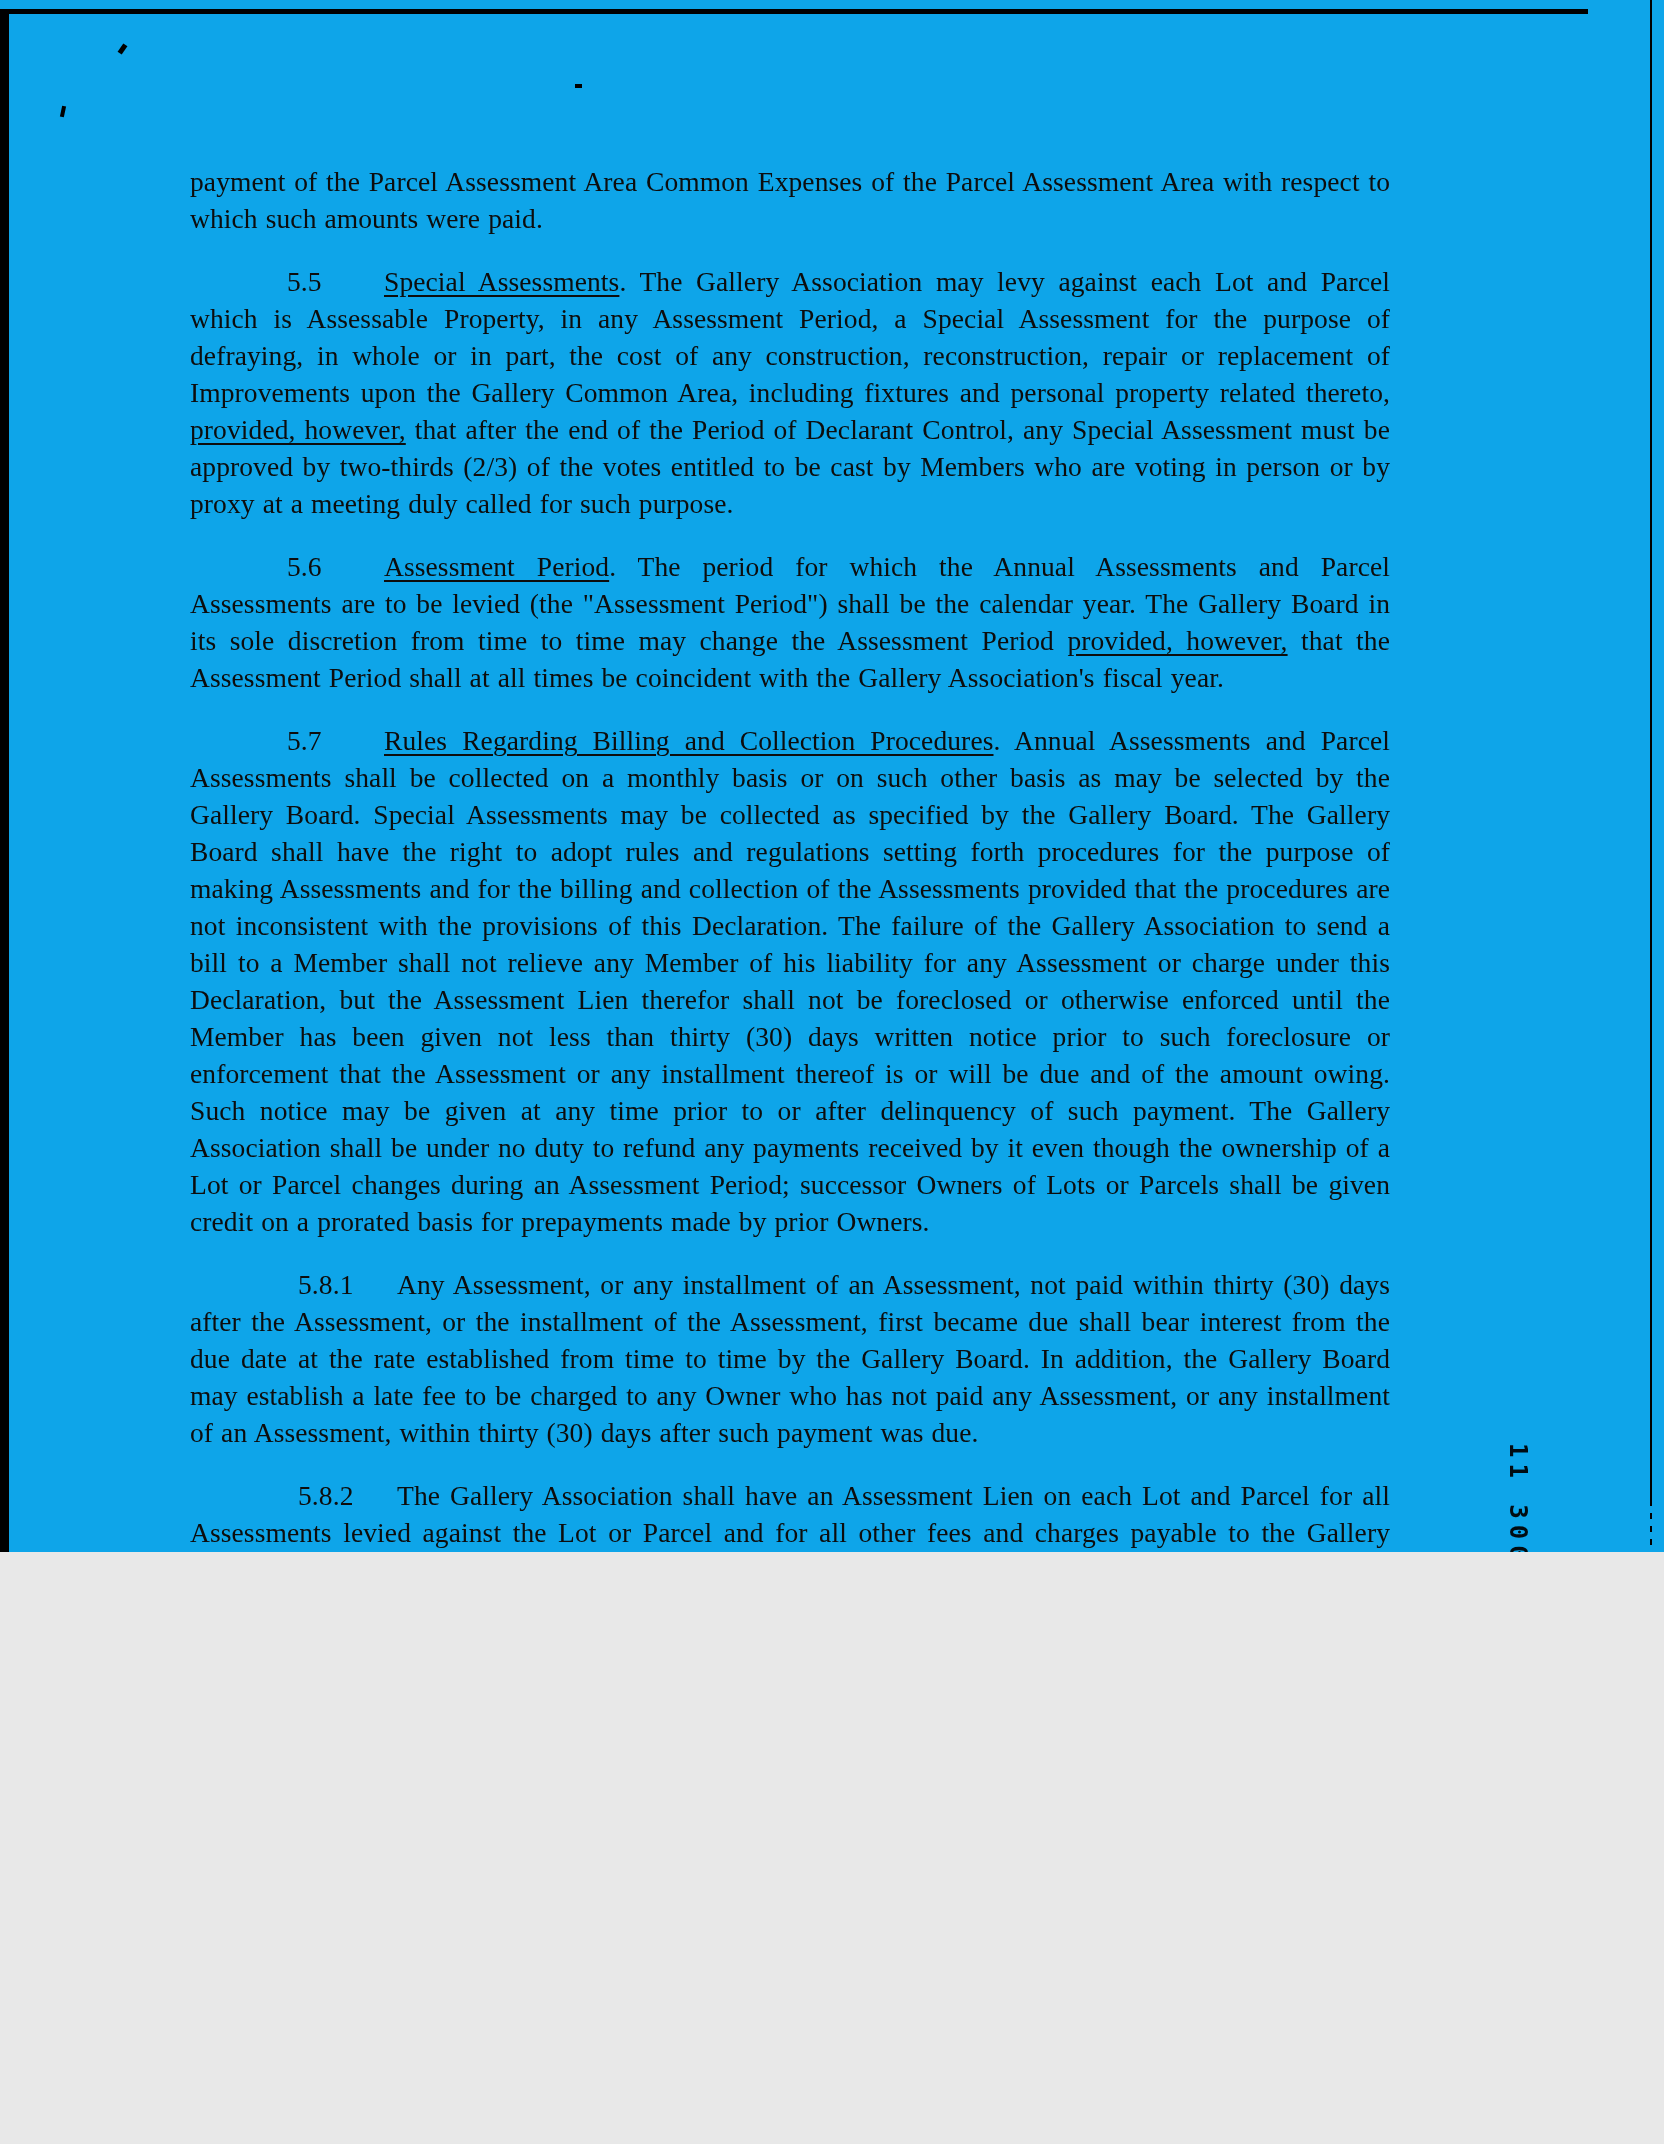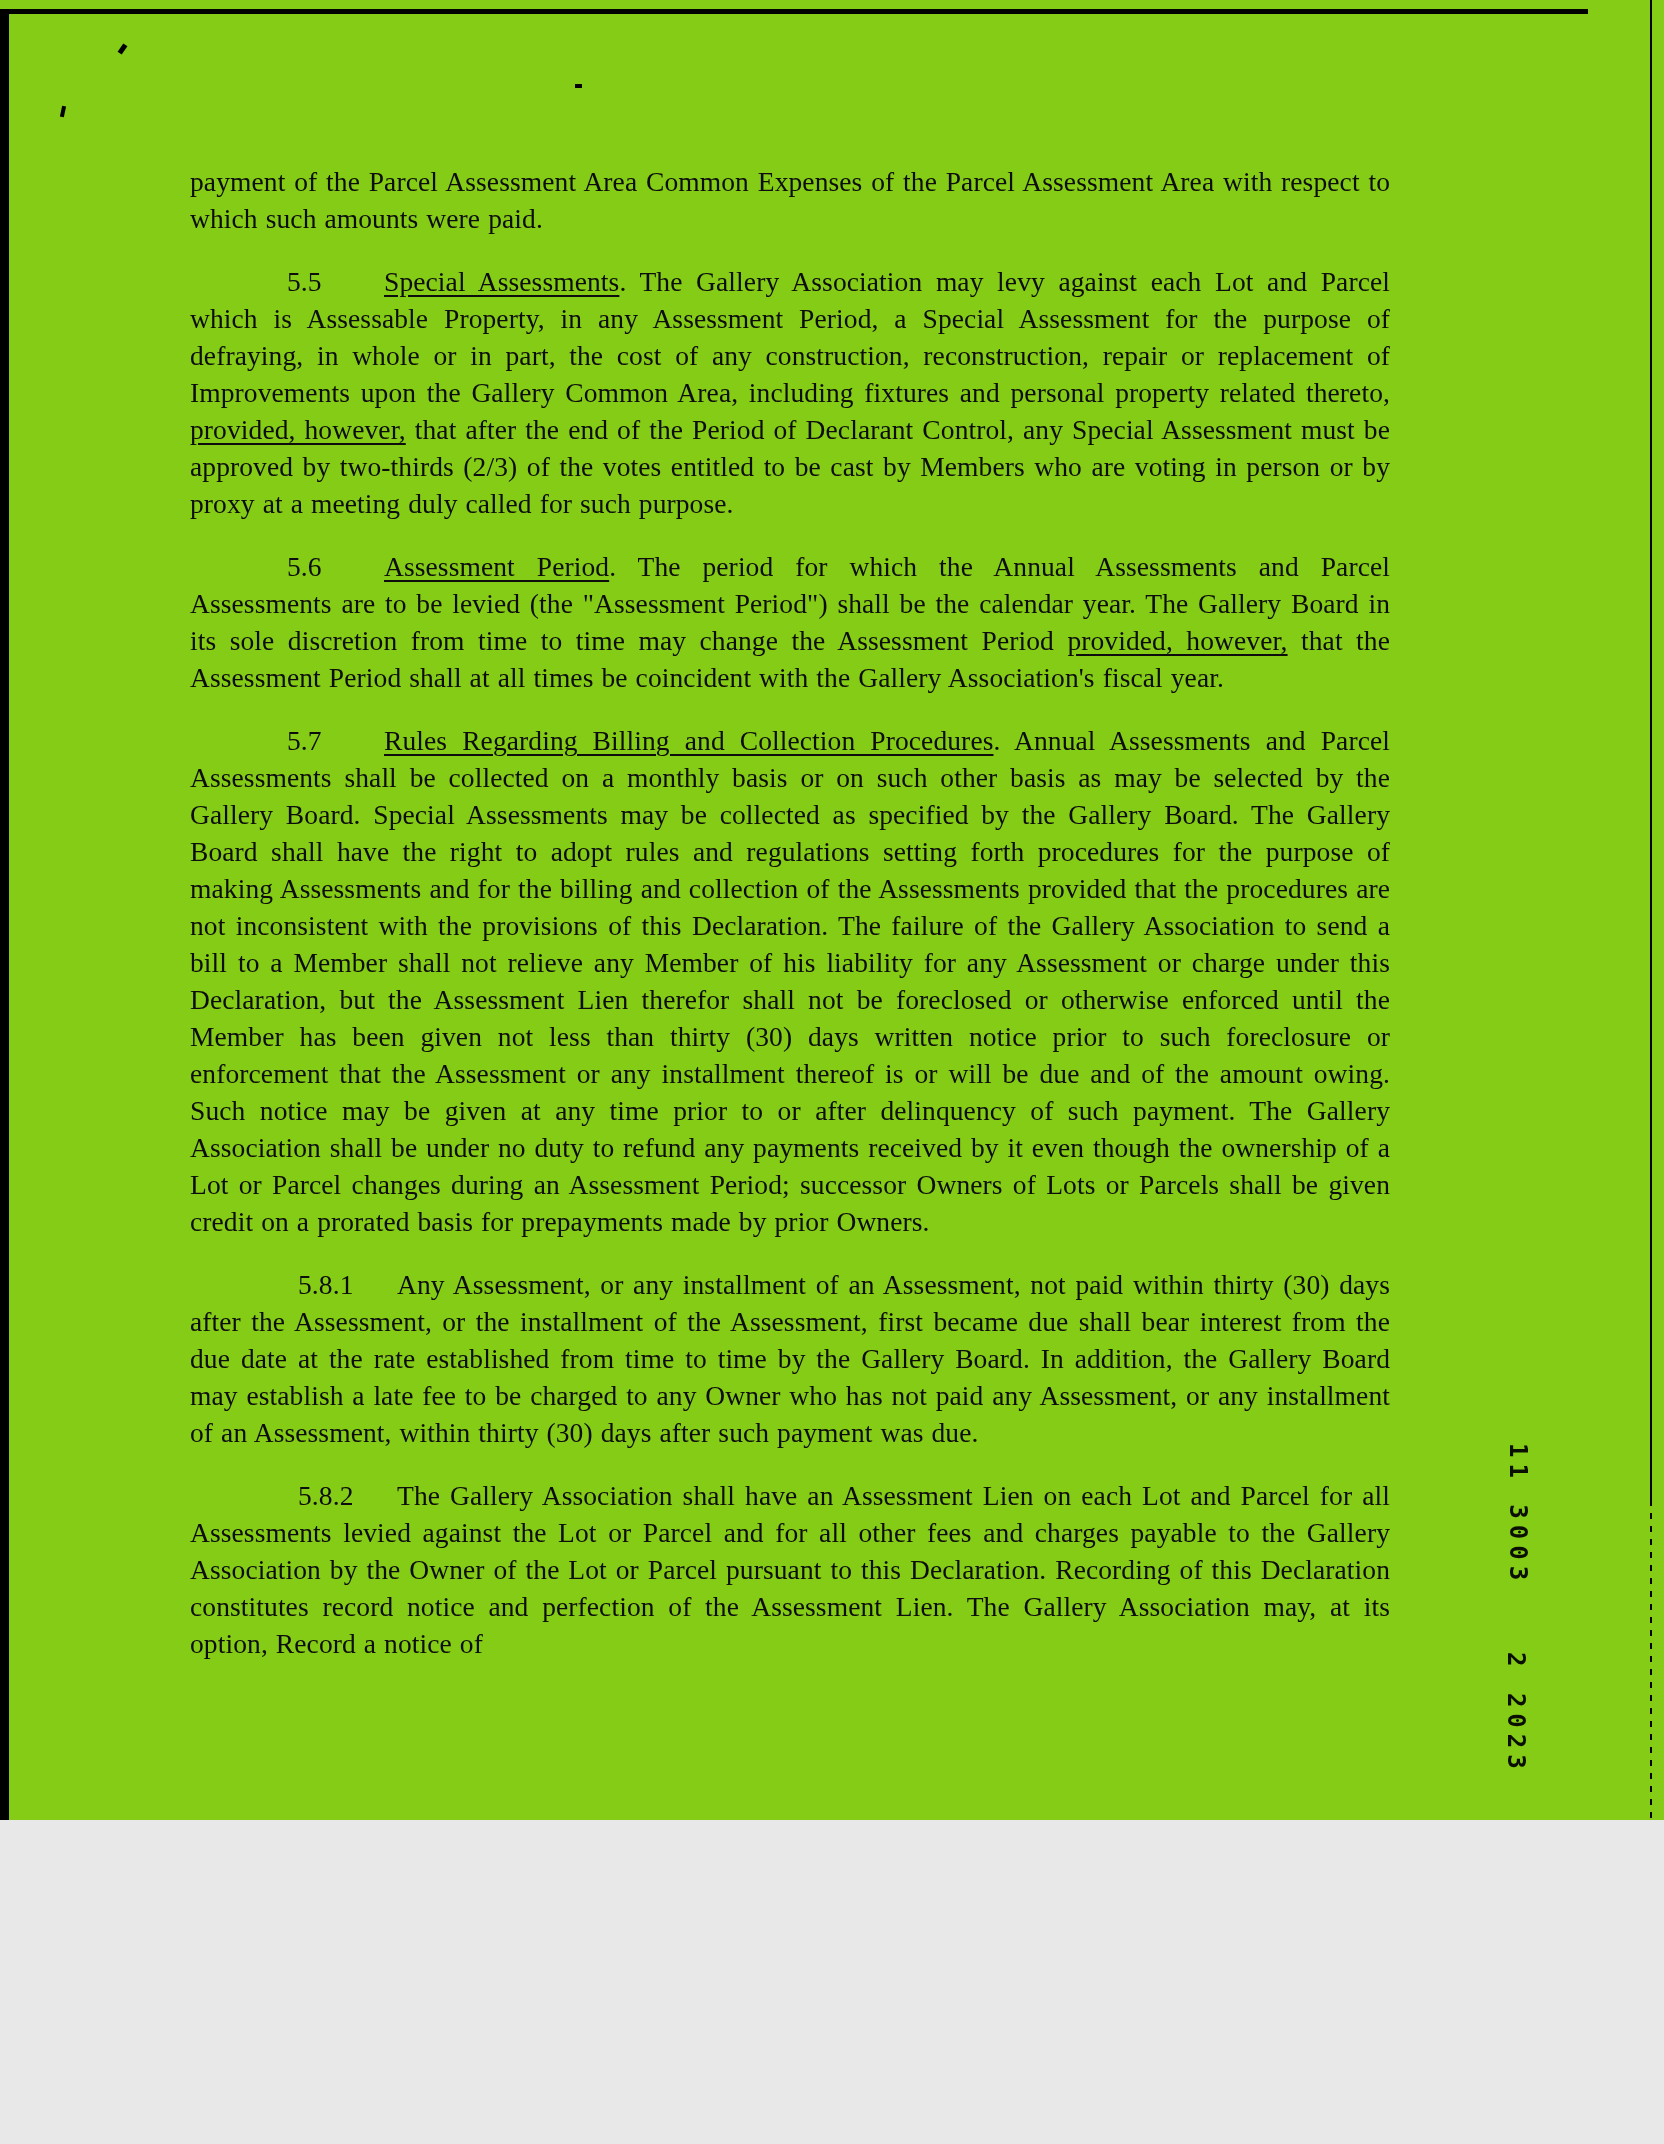--- a/index.html
+++ b/index.html
@@ -1,18 +1,18 @@
 <!DOCTYPE html>
 <html><head>
 <meta charset="utf-8">
 <style>
   html,body { margin:0; padding:0; background:#e8e8e8; }
   .page {
-    position:relative; width:1664px; height:1820px; margin:0 auto;
-    background:#84cc16; overflow:hidden;
+    position:relative; width:1664px; height:1552px; margin:0 auto;
+    background:#0ea5e9; overflow:hidden;
     font-family:"Liberation Serif","DejaVu Serif",serif; color:#0d0d0d;
   }
   
   .artifact-left   { position:absolute; left:0; top:10px; width:9px; height:2075px; background:#000; }
   .artifact-top    { position:absolute; left:0; top:9px;  width:1588px; height:5px; background:#000; }
   .artifact-right  { position:absolute; left:1650px; top:0; width:2px; height:1500px; background:#000; }
   .artifact-right2 { position:absolute; left:1650px; top:1500px; width:2px; height:560px;
                      background:repeating-linear-gradient(to bottom,#000 0 6px,transparent 6px 13px); }
   .artifact-bottom {
     position:absolute; left:-8px; top:2082px; width:1690px; height:42px;

